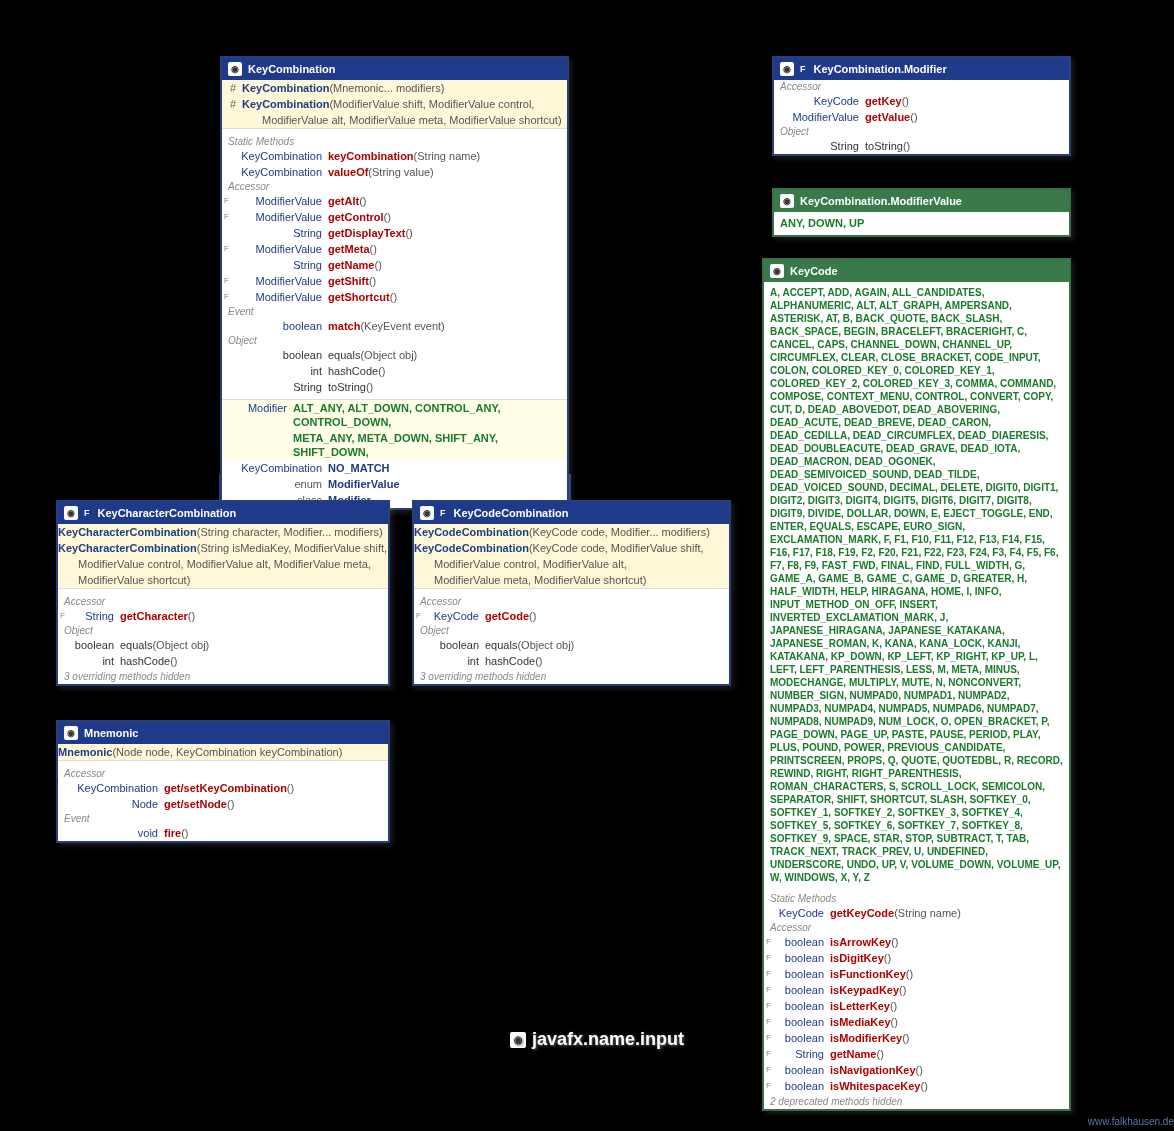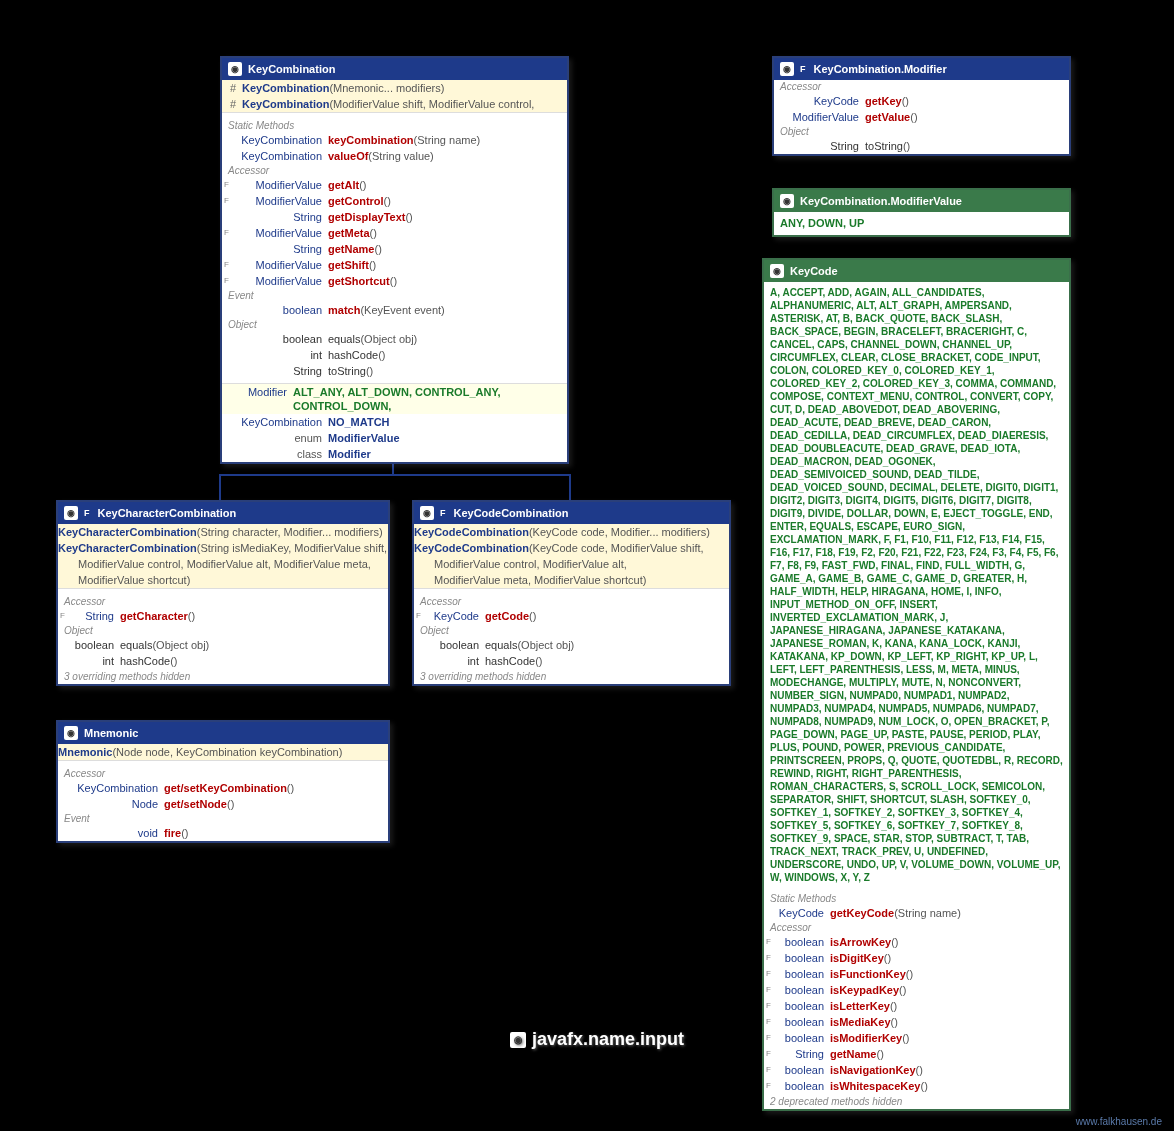--- a/index.html
+++ b/index.html
@@ -21,21 +21,21 @@
 .row .m{color:#b00000;font-weight:bold}
 .row .m.blue{color:#1e3a8a}
 .row .params{color:#555}
 .row .f-mod{position:absolute;left:2px;font-size:8px;color:#888}
 .row{position:relative}
 .hidden-note{color:#888;font-style:italic;padding:2px 6px;font-size:10px}
 .enum-values{padding:4px 6px;color:#1a7a2a;font-weight:bold;line-height:15px}
 .pkg-label{position:absolute;color:#fff;font-weight:bold;font-size:18px;padding:4px 10px;text-shadow:1px 1px 3px #666;display:flex;align-items:center;gap:6px}
 .pkg-label .pkg-ico{display:inline-block;width:16px;height:16px;background:#fff;border-radius:2px;font-size:10px;color:#333;text-align:center;line-height:16px}
 svg.connector{position:absolute;top:0;left:0;pointer-events:none}
-.footer-link{position:absolute;right:12px;bottom:4px;color:#5a7aaa;font-size:10px}
+.footer-link{position:absolute;right:0;bottom:4px;color:#5a7aaa;font-size:10px}
 em.over{font-style:italic}
 </style>
 </head>
 <body>
 
 <svg class="connector" width="1174" height="1131">
   <polyline points="393,437 393,475 220,475 220,500" fill="none" stroke="#1e3a8a" stroke-width="2"></polyline>
   <polyline points="393,475 570,475 570,500" fill="none" stroke="#1e3a8a" stroke-width="2"></polyline>
   <polygon points="393,437 385,450 401,450" fill="#1e3a8a"></polygon>
 </svg>
@@ -49,20 +49,24 @@
     <div class="row">
         <span class="ret" style="width:14px;color:#666">#</span>
         <span class="m blue">KeyCombination</span> 
         <span class="params">(Mnemonic... modifiers)</span>
       </div>
     <div class="row">
         <span class="ret" style="width:14px;color:#666">#</span>
         <span class="m blue">KeyCombination</span> 
         <span class="params">(ModifierValue shift, ModifierValue control,</span>
       </div>
+    <div class="row">
+        <span class="ret" style="width:14px"></span>
+        <span class="params" style="padding-left:20px">ModifierValue alt, ModifierValue meta, ModifierValue shortcut)</span>
+      </div>
   </div>
   <div style="height:6px"></div>
   <div class="sec-label">Static Methods</div>
   <div id="kc-statics">
       <div class="row section">
         <span class="ret " style="width:100px">KeyCombination</span>
         <span class="m ">keyCombination</span> 
         <span class="params">(String name)</span>
       </div>
       <div class="row section">
@@ -139,20 +143,24 @@
         <span style="color:#333">toString</span> 
         <span class="params">()</span>
       </div>
     </div>
   <div style="height:4px"></div>
   <div class="nested-section">
     <div class="row">
         <span class="ret kw" style="width:65px;color:#1e3a8a">Modifier</span>
         <span style="color:#1a7a2a;font-weight:bold">ALT_ANY, ALT_DOWN, CONTROL_ANY, CONTROL_DOWN,</span>
       </div>
+    <div class="row">
+        <span class="ret" style="width:65px"></span>
+        <span style="color:#1a7a2a;font-weight:bold">META_ANY, META_DOWN, SHIFT_ANY, SHIFT_DOWN,</span>
+      </div>
   </div>
   <div id="kc-nested">
       <div class="row section">
         <span class="ret" style="width:100px;color:#1e3a8a">KeyCombination</span>
         <span class="m blue" style="font-weight:bold">NO_MATCH</span>
       </div>
       <div class="row section">
         <span class="ret" style="width:100px;color:#555">enum</span>
         <span class="m blue" style="font-weight:bold">ModifierValue</span>
       </div>

